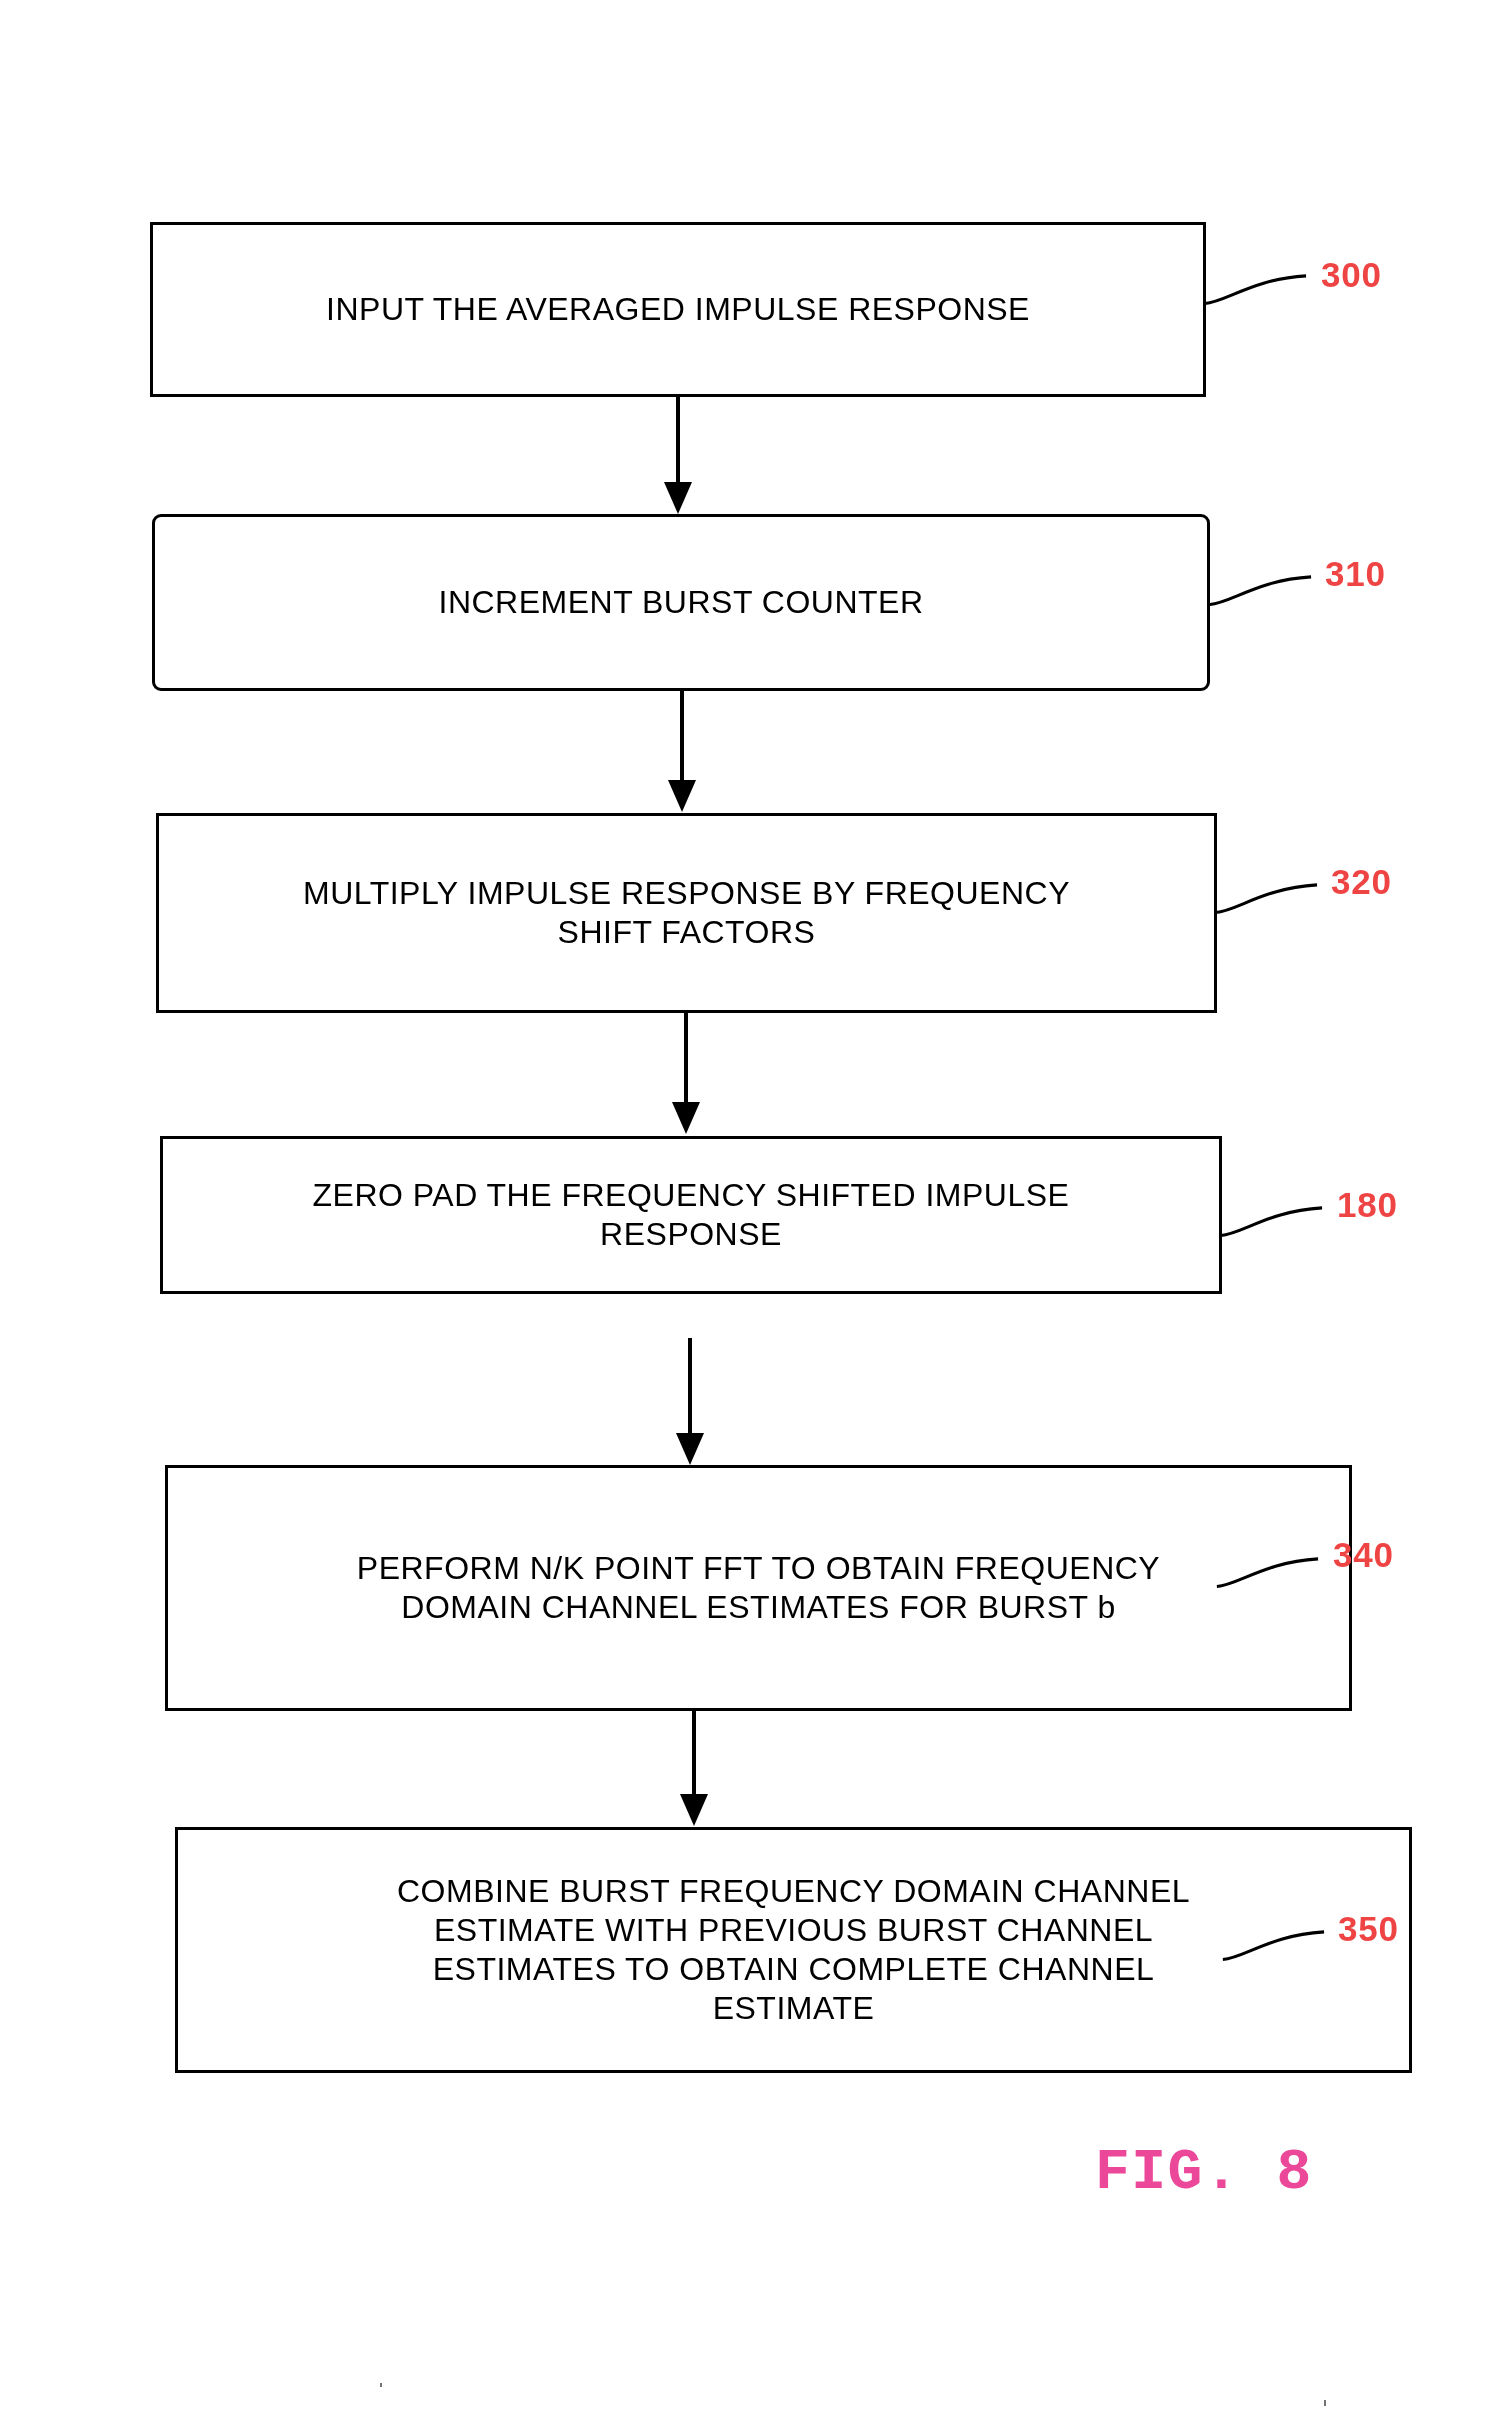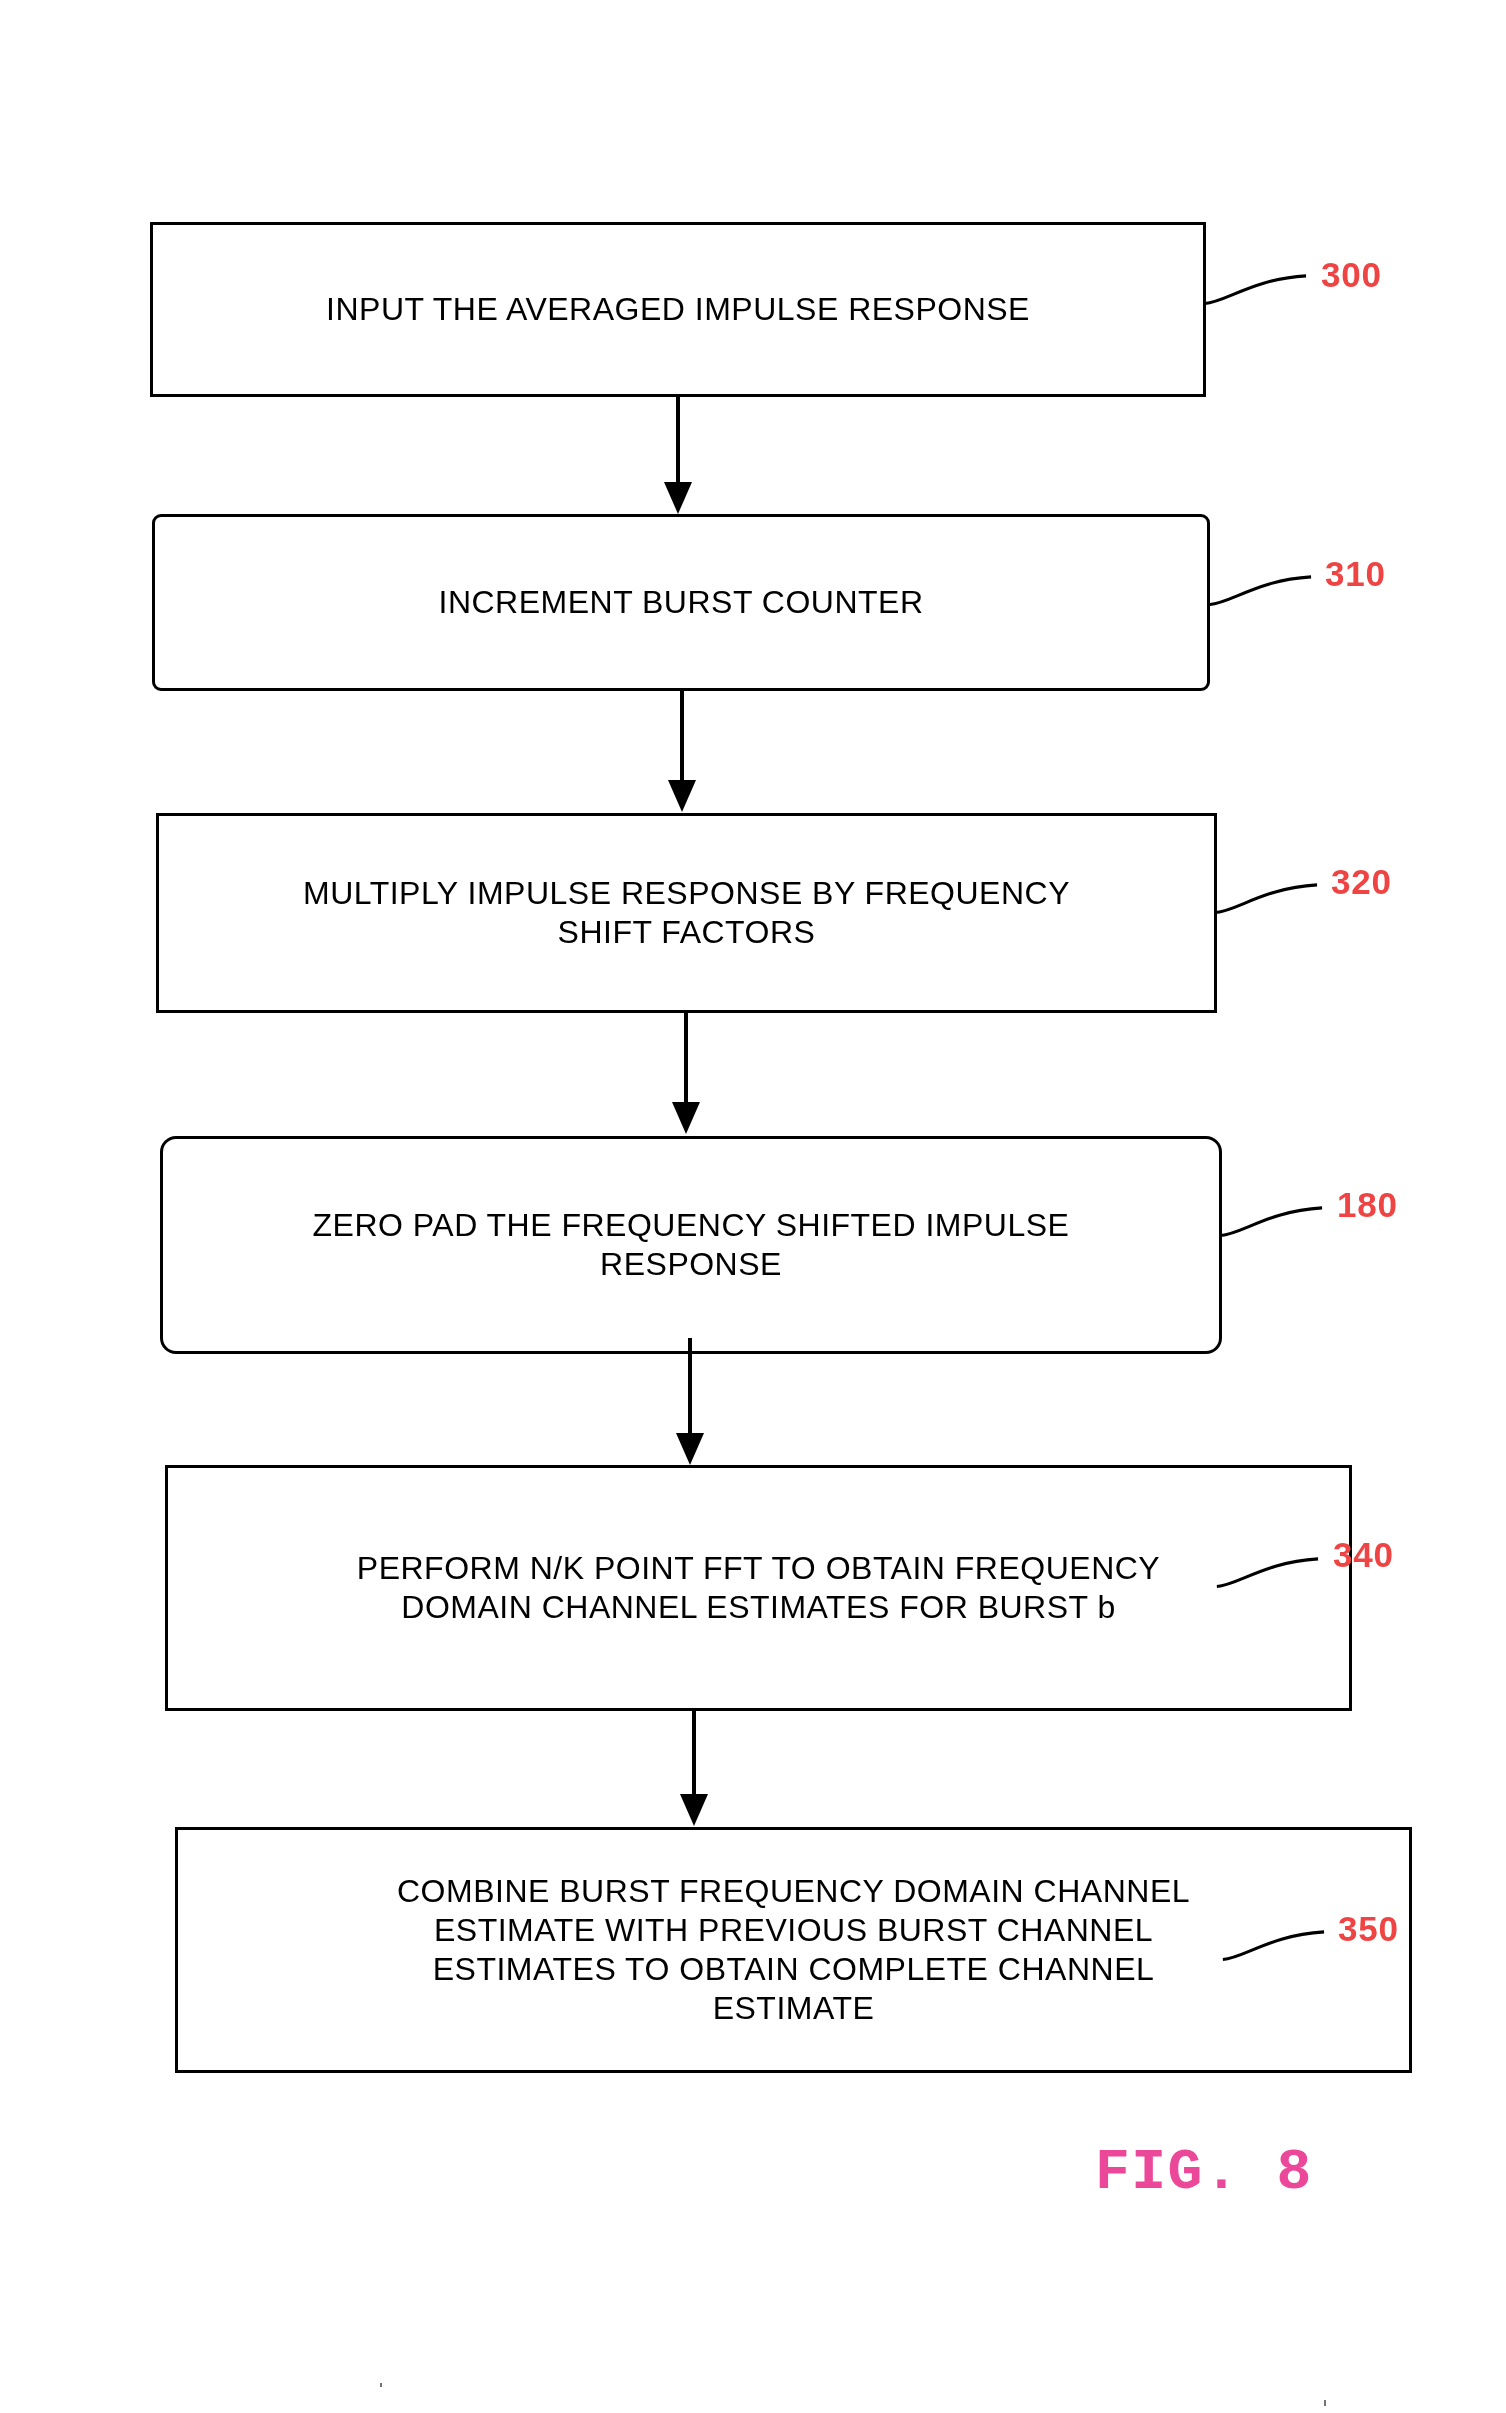--- a/index.html
+++ b/index.html
@@ -145,21 +145,21 @@
       <path d="M2,58 C30,56 64,26 134,22" fill="none" stroke="#000000" stroke-width="4"></path>
     </svg>
   </div>
   <div class="ref-num" style="left:1331px; top:825px;">320</div>
 
   <div class="connector" style="left:684px; top:976px; width:3.8px; height:123px;">
     <div class="stem" style="height:91px;"></div>
     <div class="head" style="top:89px;"></div>
   </div>
 
-  <div class="flow-box" style="left:160px; top:1099px; width:1062px; height:218px;border-radius:16px;">
+  <div class="flow-box" style="left:160px; top:1099px; width:1062px; height:158px;">
     <div class="box-text">ZERO PAD THE FREQUENCY SHIFTED IMPULSE
 RESPONSE</div>
   </div>
   <div class="leader" style="left:1219px; top:1154px; width:108px; height:46px;">
     <svg width="108" height="46" viewBox="0 0 140 60">
       <path d="M2,58 C30,56 64,26 134,22" fill="none" stroke="#000000" stroke-width="4"></path>
     </svg>
   </div>
   <div class="ref-num" style="left:1337px; top:1148px;">180</div>
 

